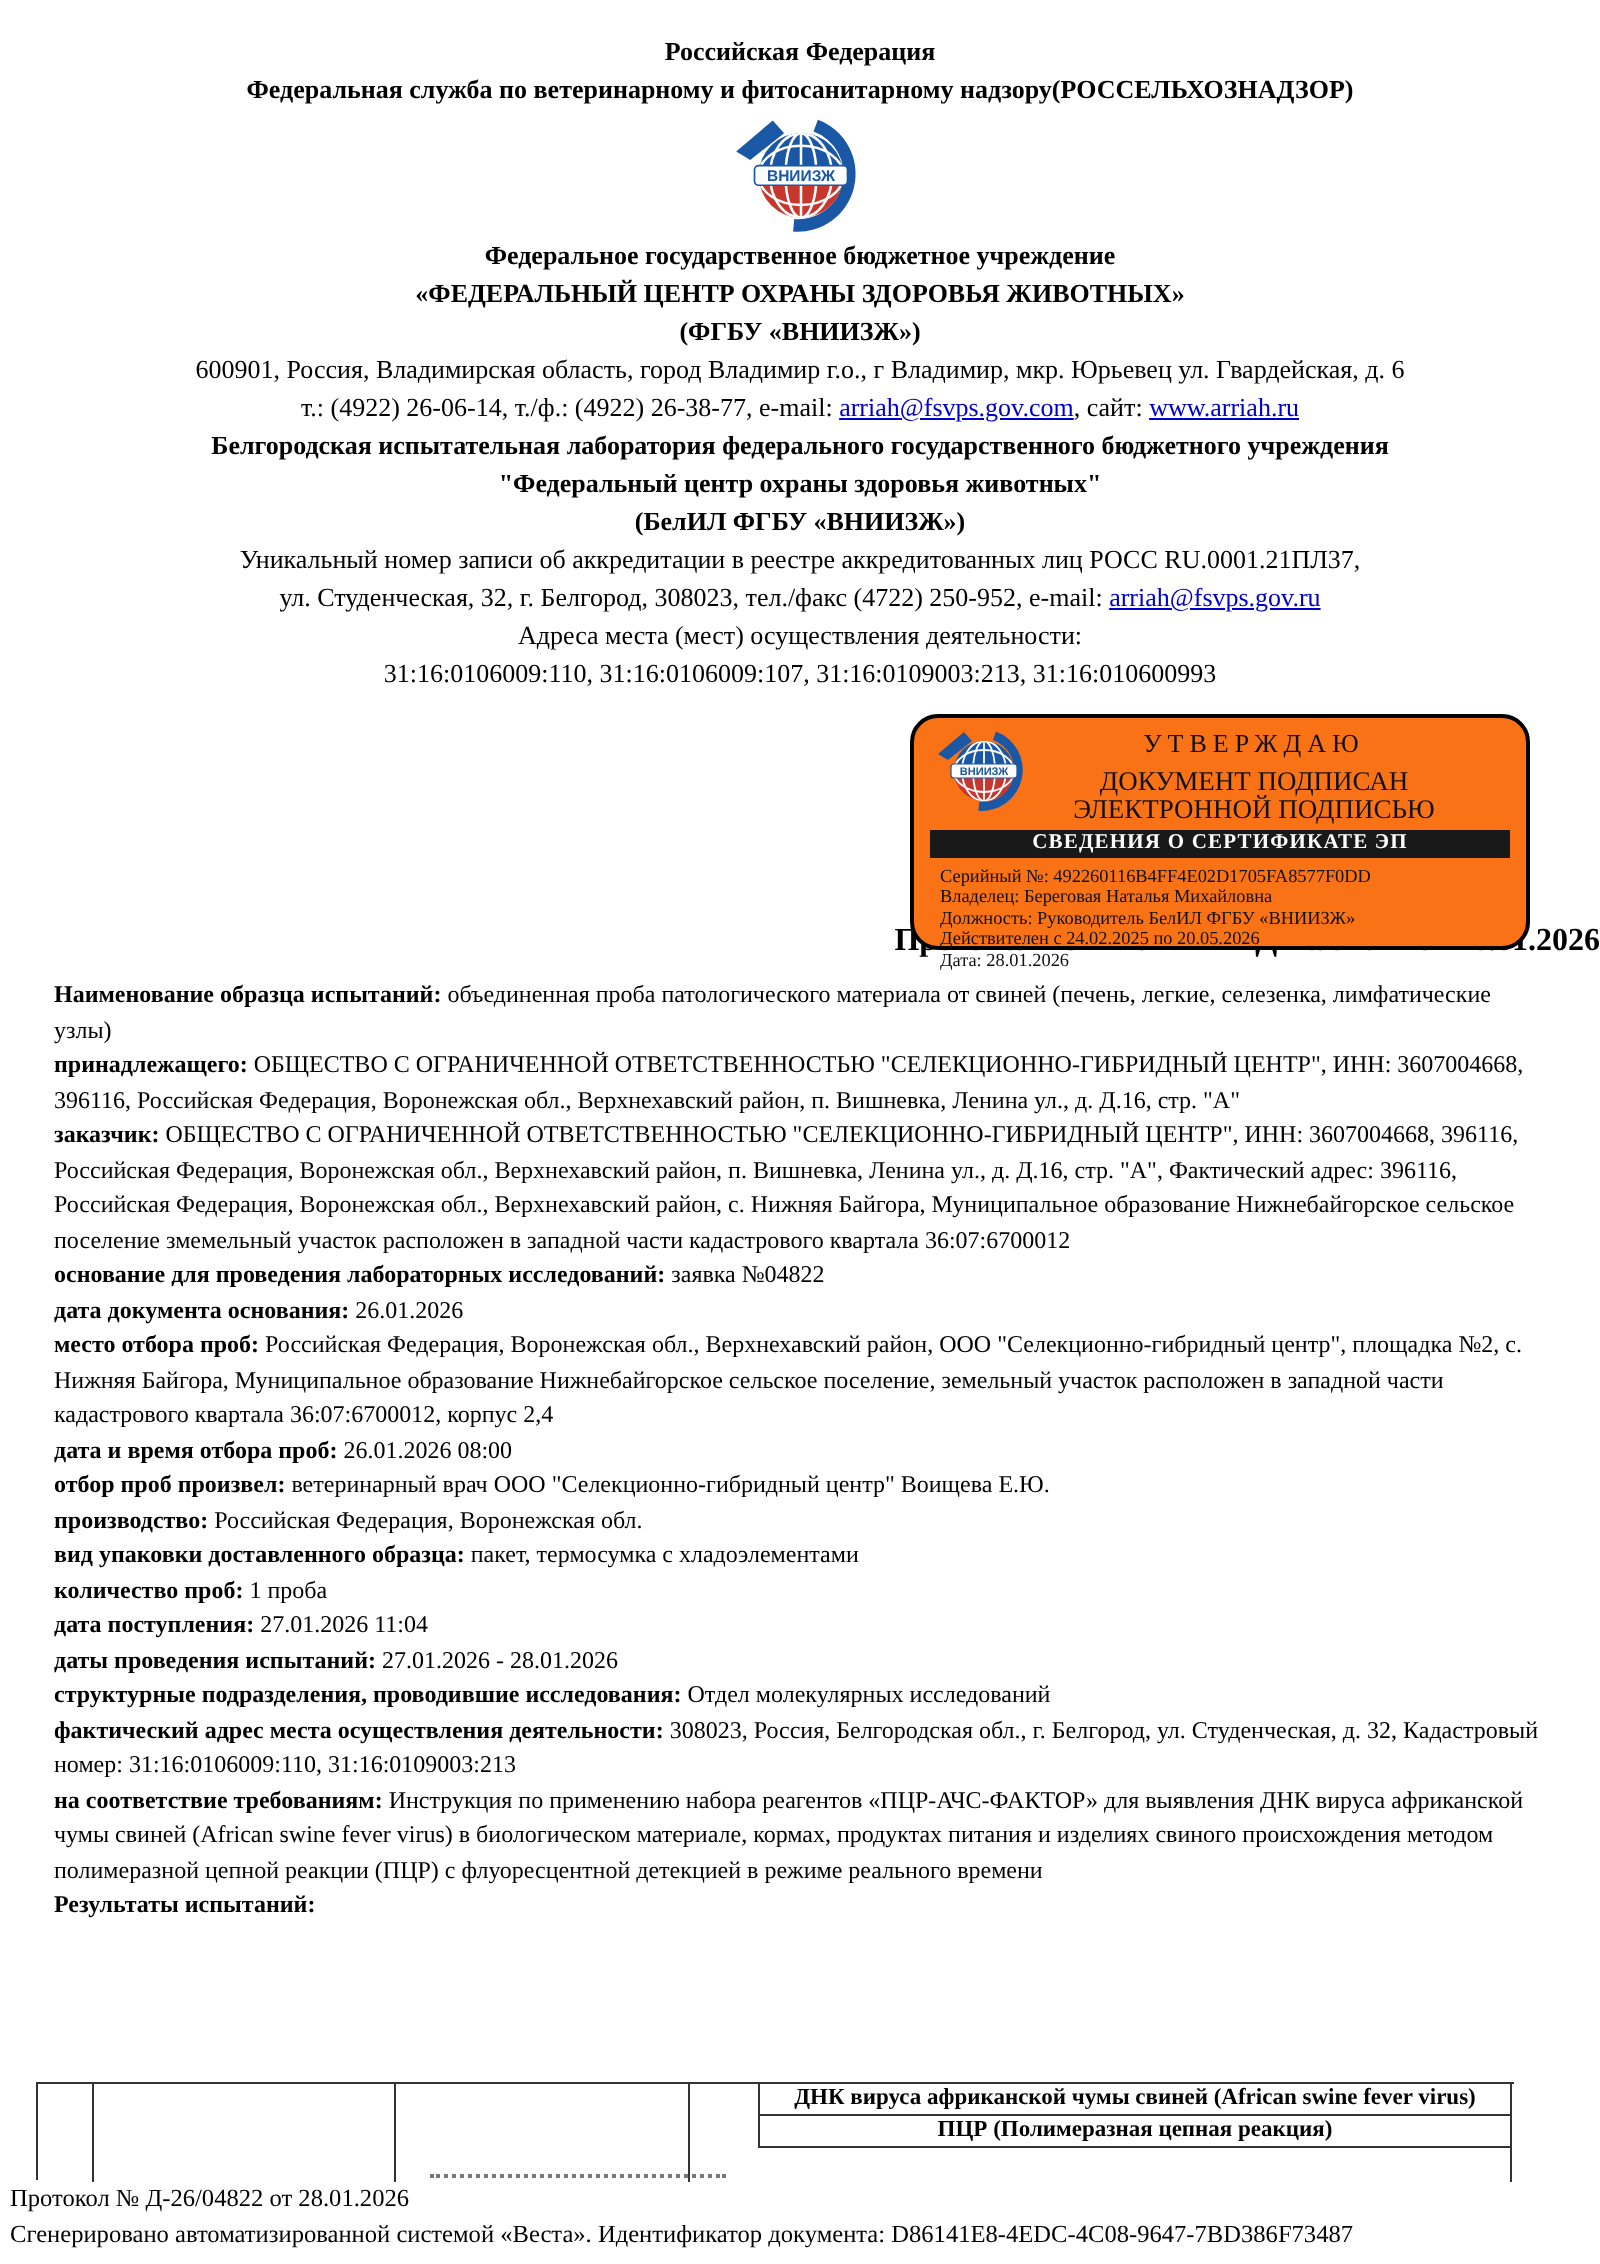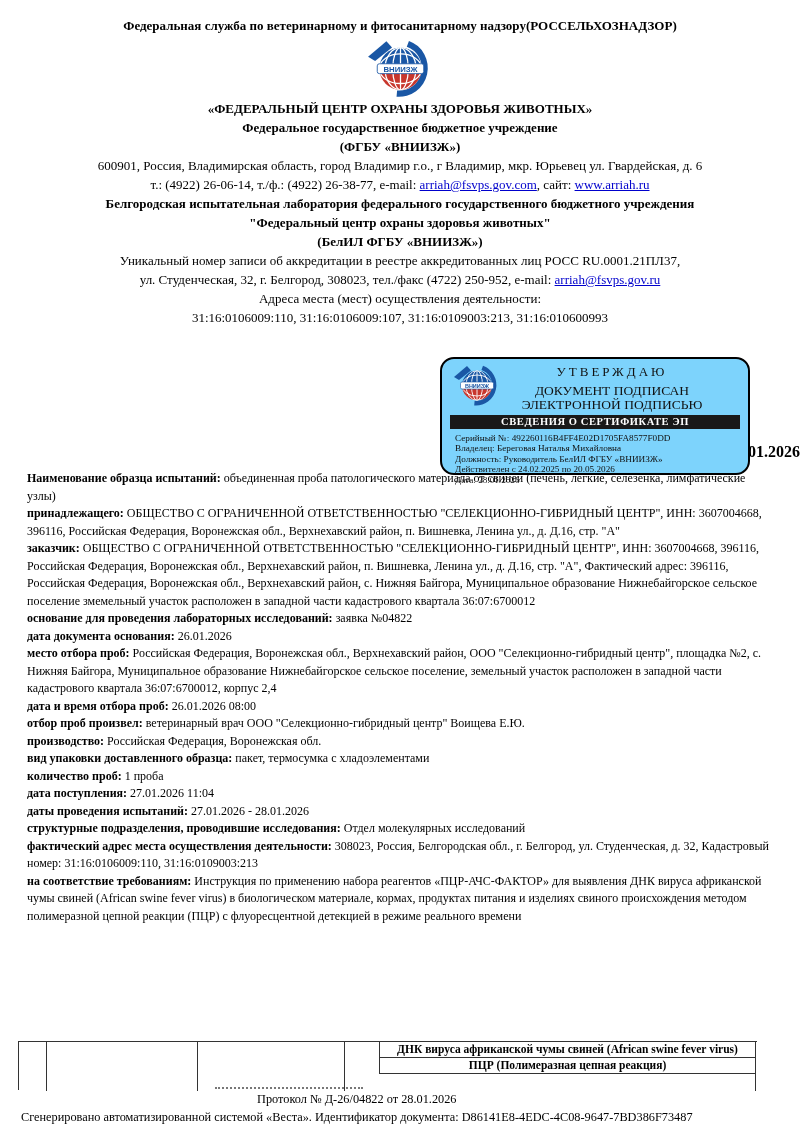--- a/index.html
+++ b/index.html
@@ -7,22 +7,22 @@
     position:relative; width:800px; height:1132px; background:#fff;
     font-family:"Liberation Serif", serif; color:#000; overflow:hidden;
   }
   
   .hdr { text-align:center; font-size:13px; line-height:19px; padding-top:16px; }
   .hdr .b { font-weight:bold; }
   .logo-wrap { height:62px; margin:2px auto 0; display:flex; justify-content:center; }
   a.lnk { color:#0000cc; text-decoration:underline; cursor:pointer; }
   
   .stamp {
-    position:absolute; left:440px; top:357px; width:310px; height:118px;
-    border:2px solid #000; border-radius:14px; background:#7dd3fc; box-sizing:border-box;
+    position:absolute; left:455px; top:357px; width:310px; height:118px;
+    border:2px solid #000; border-radius:14px; background:#f97316; box-sizing:border-box;
   }
   .stamp-top { display:flex; }
   .stamp-logo { width:62px; padding:4px 0 0 10px; box-sizing:border-box; }
   .stamp-headings { flex:1; text-align:center; padding:5px 28px 0 0; color:#111; }
   .stamp-approve { font-size:13px; letter-spacing:3px; }
   .stamp-signed { font-size:13.5px; line-height:14px; margin-top:4px; }
   .stamp-bar {
     margin:3px 8px 0; background:#191919; color:#fff; text-align:center;
     font-size:10.5px; font-weight:bold; letter-spacing:0.6px; padding:1px 0 2px;
   }
@@ -48,30 +48,31 @@
   .header-box { position:absolute; left:360px; top:-1.5px; width:377px; }
   .hrow {
     border:1.2px solid #333; box-sizing:border-box; height:17px;
     text-align:center; font-weight:bold; font-size:11.5px; line-height:14.5px;
   }
   .hrow + .hrow { margin-top:-1px; }
   .dotted-artifact {
     position:absolute; left:215px; top:1087px; width:148px; border-top:2px dotted #777;
   }
   
-  .footer { position:absolute; left:21px; top:1090px; font-size:12.3px; line-height:18px;text-align:center; }
+  .footer { position:absolute; left:5px; top:1090px; font-size:12.3px; line-height:18px; }
   
   svg text { font-family:"Liberation Sans", sans-serif; }
 </style>
 </head>
 <body>
 
 <div class="page">
 
   <div class="hdr">
+    <div class="b">Российская Федерация</div>
     <div class="b">Федеральная служба по ветеринарному и фитосанитарному надзору(РОССЕЛЬХОЗНАДЗОР)</div>
 
     <div class="logo-wrap">
       <svg viewBox="0 0 100 88" width="73" height="62">
         <polygon points="4,28 30,6 38,15 14,34" fill="#1a57a5"></polygon>
         <path d="M 62,5.5 A 41,41 0 0 1 44.4,84.8 L 45.2,75.9 A 32,32 0 0 0 58.9,13.9 Z" fill="#1a57a5"></path>
         <clipPath id="gclip-main">
             <circle cx="50" cy="45" r="30"></circle>
           </clipPath>
         <g clip-path="url(#gclip-main)">
@@ -83,22 +84,22 @@
             <line x1="50" y1="15" x2="50" y2="75"></line>
             <ellipse cx="50" cy="45" rx="30" ry="21"></ellipse>
             <line x1="20" y1="45" x2="80" y2="45"></line>
           </g>
         </g>
         <rect x="17" y="38" width="66" height="14" rx="3" fill="#fff" stroke="#1a57a5" stroke-width="1.2"></rect>
         <text x="50" y="49" text-anchor="middle" font-size="11" font-weight="bold" fill="#1a57a5">ВНИИЗЖ</text>
       </svg>
     </div>
 
+    <div class="b">Федеральное государственное бюджетное учреждение</div>
     <div class="b">«ФЕДЕРАЛЬНЫЙ ЦЕНТР ОХРАНЫ ЗДОРОВЬЯ ЖИВОТНЫХ»</div>
-    <div class="b">Федеральное государственное бюджетное учреждение</div>
     <div class="b">(ФГБУ «ВНИИЗЖ»)</div>
     <div>600901, Россия, Владимирская область, город Владимир г.о., г Владимир, мкр. Юрьевец ул. Гвардейская, д. 6</div>
     <div><span>т.: (4922) 26-06-14, т./ф.: (4922) 26-38-77, e-mail: </span><a class="lnk">arriah@fsvps.gov.com</a><span>, сайт: </span><a class="lnk">www.arriah.ru</a></div>
     <div class="b">Белгородская испытательная лаборатория федерального государственного бюджетного учреждения</div>
     <div class="b">"Федеральный центр охраны здоровья животных"</div>
     <div class="b">(БелИЛ ФГБУ «ВНИИЗЖ»)</div>
     <div>Уникальный номер записи об аккредитации в реестре аккредитованных лиц РОСС RU.0001.21ПЛ37,</div>
     <div><span>ул. Студенческая, 32, г. Белгород, 308023, тел./факс (4722) 250-952, e-mail: </span><a class="lnk">arriah@fsvps.gov.ru</a></div>
     <div>Адреса места (мест) осуществления деятельности:</div>
     <div>31:16:0106009:110, 31:16:0106009:107, 31:16:0109003:213, 31:16:010600993</div>
@@ -155,20 +156,21 @@
       <p><b>дата и время отбора проб:</b> 26.01.2026 08:00</p>
       <p><b>отбор проб произвел:</b> ветеринарный врач ООО "Селекционно-гибридный центр" Воищева Е.Ю.</p>
       <p><b>производство:</b> Российская Федерация, Воронежская обл.</p>
       <p><b>вид упаковки доставленного образца:</b> пакет, термосумка с хладоэлементами</p>
       <p><b>количество проб:</b> 1 проба</p>
       <p><b>дата поступления:</b> 27.01.2026 11:04</p>
       <p><b>даты проведения испытаний:</b> 27.01.2026 - 28.01.2026</p>
       <p><b>структурные подразделения, проводившие исследования:</b> Отдел молекулярных исследований</p>
       <p><b>фактический адрес места осуществления деятельности:</b> 308023, Россия, Белгородская обл., г. Белгород, ул. Студенческая, д. 32, Кадастровый номер: 31:16:0106009:110, 31:16:0109003:213</p>
       <p><b>на соответствие требованиям:</b> Инструкция по применению набора реагентов «ПЦР-АЧС-ФАКТОР» для выявления ДНК вируса африканской чумы свиней (African swine fever virus) в биологическом материале, кормах, продуктах питания и изделиях свиного происхождения методом полимеразной цепной реакции (ПЦР) с флуоресцентной детекцией в режиме реального времени</p>
+      <p><b>Результаты испытаний:</b></p>
     </div>
 
   <div class="results-table">
     <div class="vline v1"></div>
     <div class="vline v2"></div>
     <div class="vline v3"></div>
     <div class="vline v4"></div>
     <div class="header-box">
       <div class="hrow">ДНК вируса африканской чумы свиней (African swine fever virus)</div>
       <div class="hrow">ПЦР (Полимеразная цепная реакция)</div>

